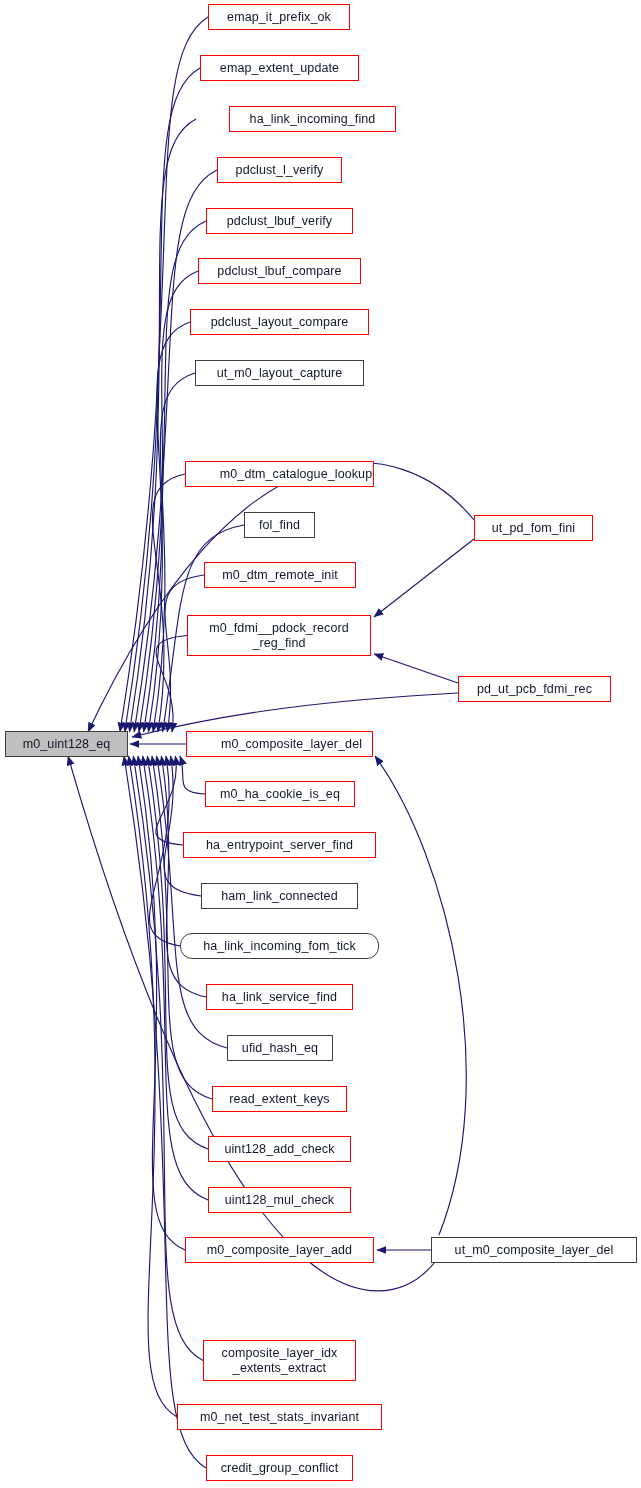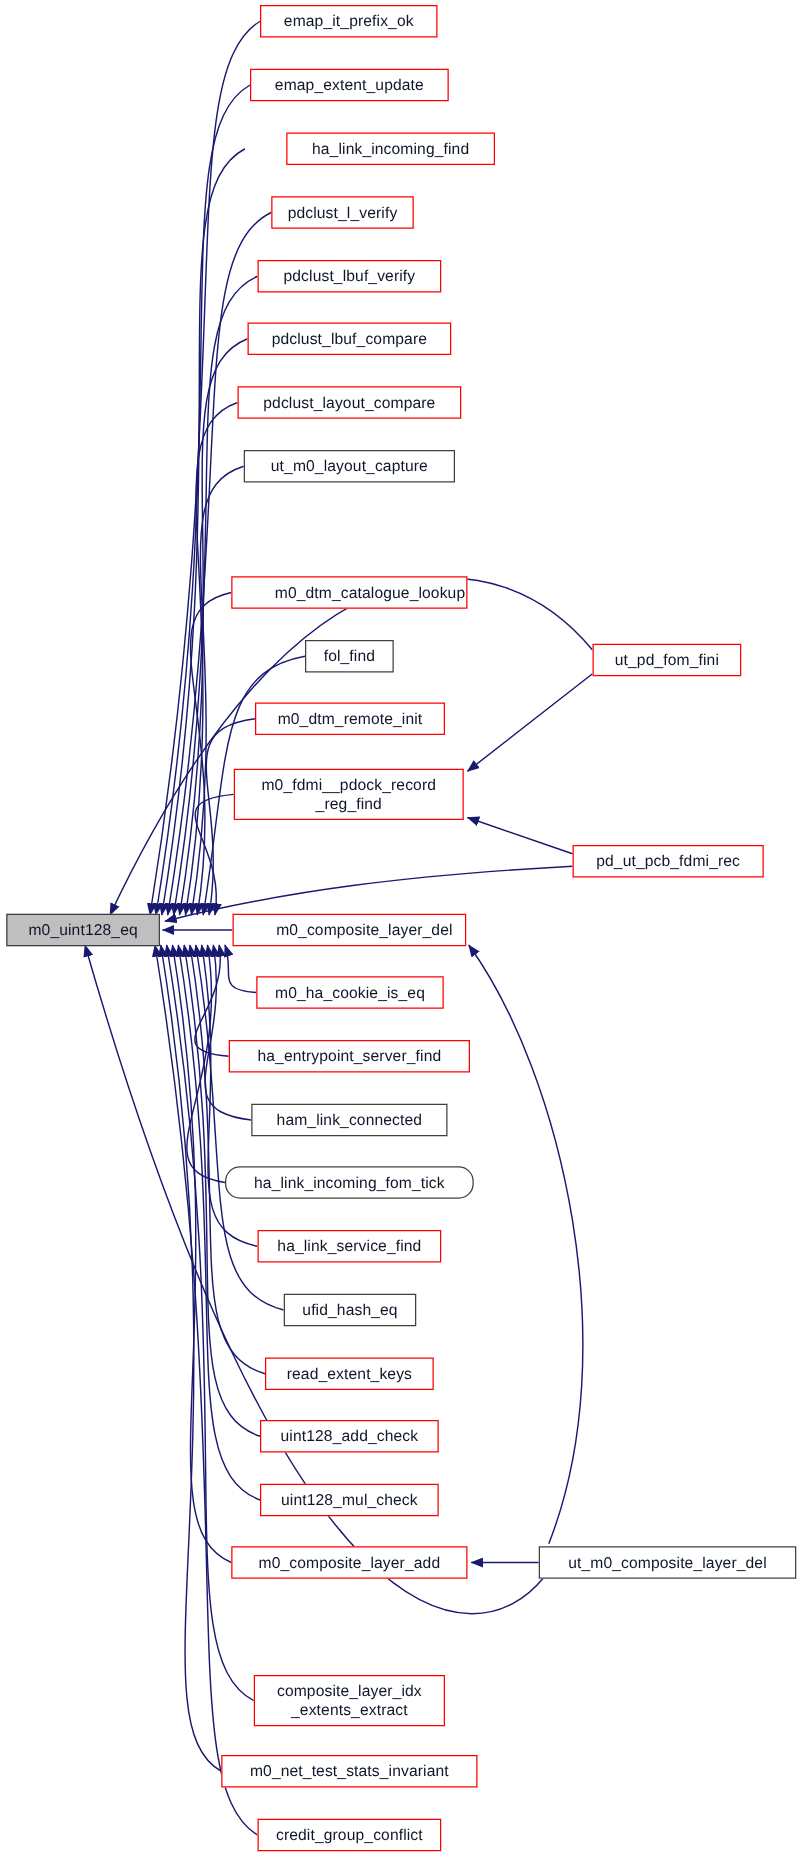--- a/index.html
+++ b/index.html
@@ -58,21 +58,21 @@
         <path d="M431,1250 L377,1250" marker-end="url(#ah)"></path>
         <path d="M439,1235 C 500,1080 450,860 375,756" marker-end="url(#ah)"></path>
         <path d="M435,1262 C 380,1330 230,1320 68,756" marker-end="url(#ah)"></path>
       </g>
   </svg>
   <div id="nodes">
       <div class="node focus" style="left: 5px; top: 731px; width: 123px; height: 26px;">m0_uint128_eq</div>
       <div class="node red" style="left: 208px; top: 4px; width: 142px; height: 26px;">emap_it_prefix_ok</div>
       <div class="node red" style="left: 200px; top: 55px; width: 159px; height: 26px;">emap_extent_update</div>
       <div class="node red" style="left: 196px; top: 106px; width: 167px; height: 26px; margin-left: 33px;">ha_link_incoming_find</div>
-      <div class="node red" style="left: 217px; top: 157px; width: 114px; height: 26px;">pdclust_l_verify</div>
+      <div class="node red" style="left: 217px; top: 157px; width: 125px; height: 26px;">pdclust_l_verify</div>
       <div class="node red" style="left: 206px; top: 208px; width: 147px; height: 26px;">pdclust_lbuf_verify</div>
       <div class="node red" style="left: 198px; top: 258px; width: 163px; height: 26px;">pdclust_lbuf_compare</div>
       <div class="node red" style="left: 190px; top: 309px; width: 179px; height: 26px;">pdclust_layout_compare</div>
       <div class="node black" style="left: 195px; top: 360px; width: 169px; height: 26px;">ut_m0_layout_capture</div>
       <div class="node red" style="left: 185px; top: 461px; width: 189px; height: 26px; padding-left: 33px;">m0_dtm_catalogue_lookup</div>
       <div class="node black" style="left: 244px; top: 512px; width: 71px; height: 26px;">fol_find</div>
       <div class="node red" style="left: 204px; top: 562px; width: 152px; height: 26px;">m0_dtm_remote_init</div>
       <div class="node red" style="left: 187px; top: 615px; width: 184px; height: 41px;">m0_fdmi__pdock_record
 _reg_find</div>
       <div class="node red" style="left: 186px; top: 731px; width: 187px; height: 26px; padding-left: 24px;">m0_composite_layer_del</div>

